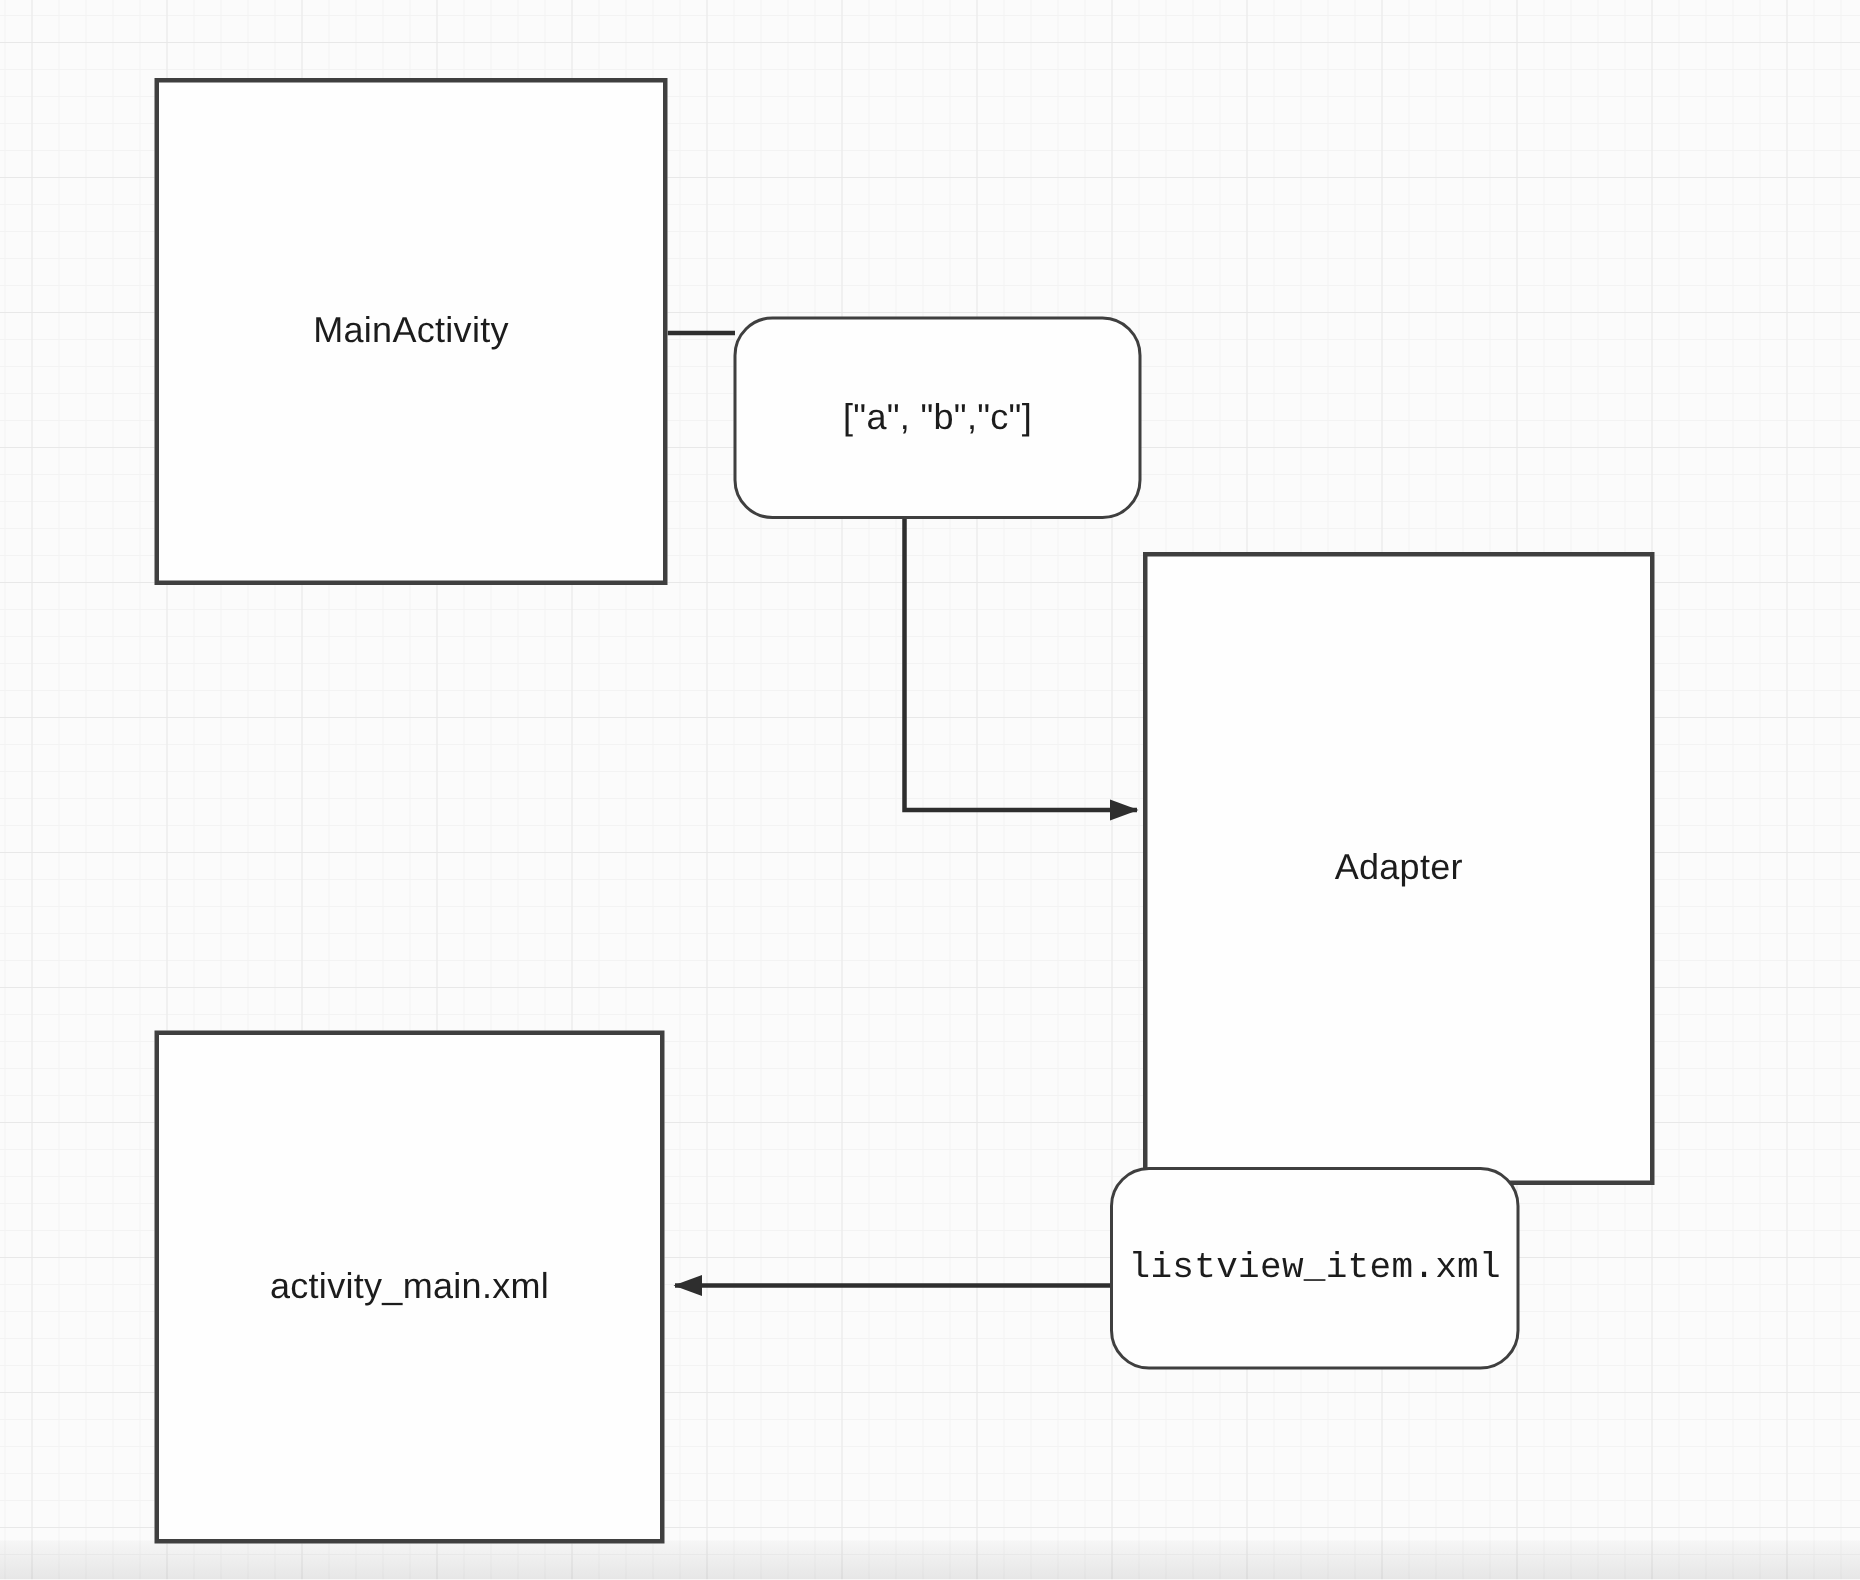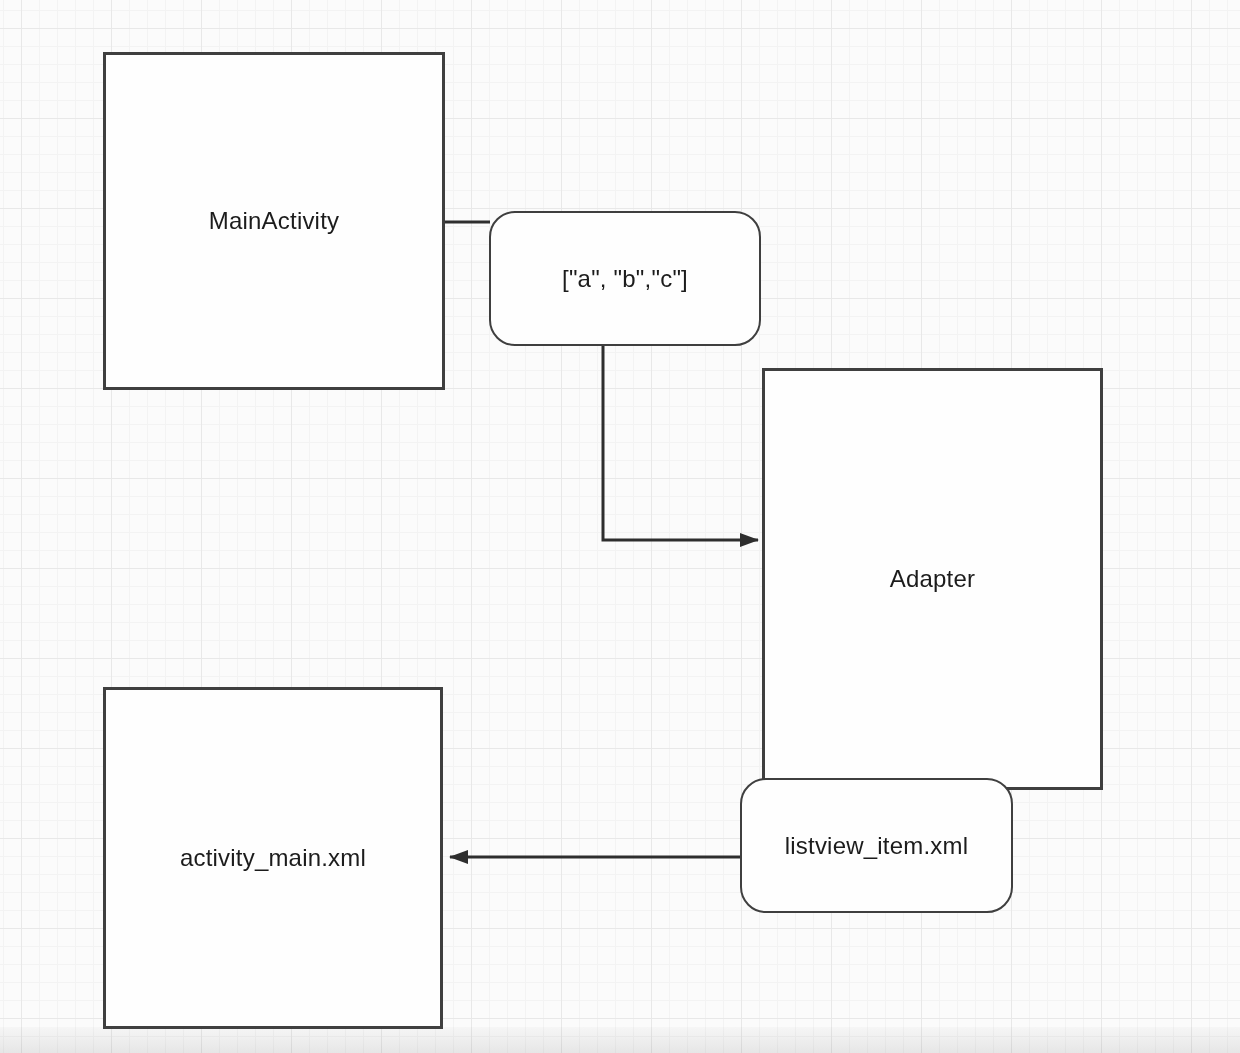--- a/index.html
+++ b/index.html
@@ -95,21 +95,21 @@
   </div>
 
   <div class="node rounded" style="left:489px; top:211px; width:272px; height:135px;">
     <span class="node-label">["a", "b","c"]</span>
   </div>
 
   <div class="node" style="left:762px; top:368px; width:341px; height:422px;">
     <span class="node-label">Adapter</span>
   </div>
 
-  <div class="node rounded" style="left:740px; top:778px; width:273px; height:135px;">
+  <div class="node rounded" style="left:740px; top:778px; width:273px; height:135px;font-family:Liberation Mono, monospace;">
     <span class="node-label">listview_item.xml</span>
   </div>
 
   <div class="node" style="left:103px; top:687px; width:340px; height:342px;align-items:center;">
     <span class="node-label">activity_main.xml</span>
   </div>
 
   <div class="bottom-shade"></div>
 </div>
 

